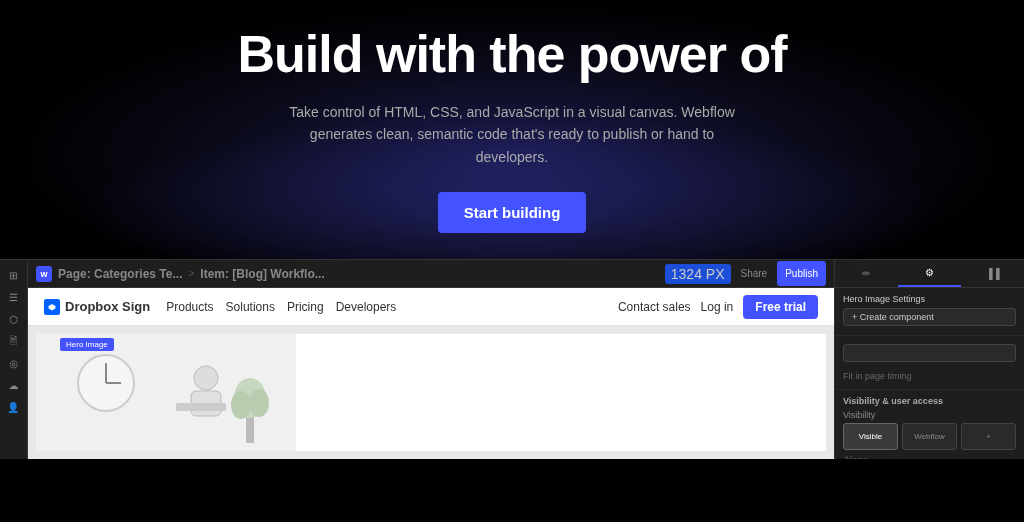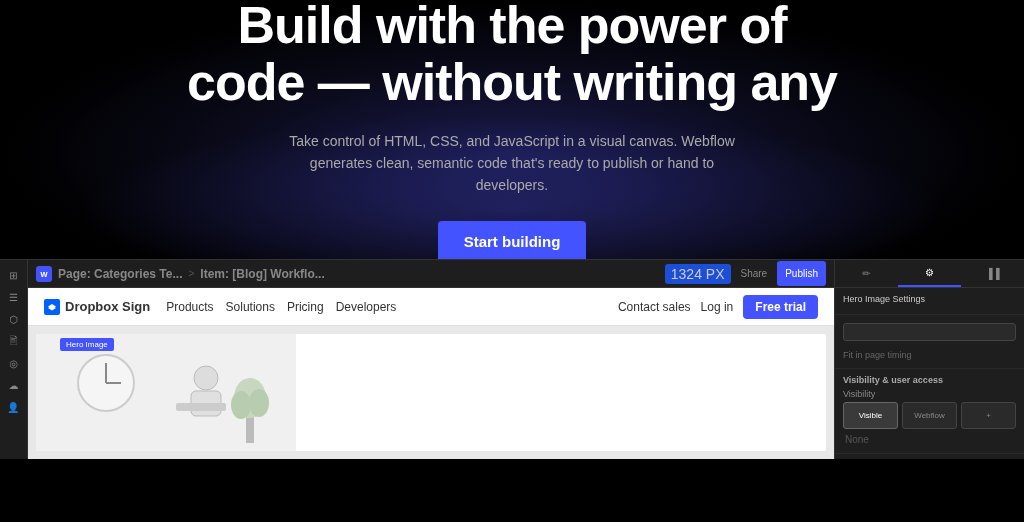--- a/index.html
+++ b/index.html
@@ -439,21 +439,20 @@
       color: #555;
       padding: 2px;
     }
   </style>
 </head>
 <body>
 
 <section class="hero-section">
   <h1 class="hero-title">
     <span>Build with the power of</span><br>
-    <span>code — without writing any</span>
   </h1>
   <p class="hero-subtitle">Take control of HTML, CSS, and JavaScript in a visual canvas. Webflow generates clean, semantic code that's ready to publish or hand to developers.</p>
   <button class="hero-cta">Start building</button>
 </section>
 
 <div class="editor-section">
 
   <div class="editor-left-sidebar">
     <div class="sidebar-icon">⊞</div>
     <div class="sidebar-icon">☰</div>
@@ -530,20 +529,23 @@
     <div class="right-panel-tabs">
       <div class="rp-tab">✏</div>
       <div class="rp-tab active">⚙</div>
       <div class="rp-tab">▐▐</div>
     </div>
 
     <div class="right-panel-section">
       <div class="rp-section-header">
         <span style="color:#ccc;font-size:9px;">Hero Image Settings</span>
       </div>
+      <button class="rp-btn">
+        <span>+ Create component</span>
+      </button>
     </div>
 
     <div class="right-panel-section">
       <input class="rp-input" type="text" value="" placeholder="" style="">
       <span style="font-size:9px;color:#666;">Fit in page timing</span>
     </div>
 
     <div class="right-panel-section">
       <div class="rp-section-header">
         <span style="color:#aaa;font-size:9px;font-weight:600;">Visibility &amp; user access</span>

